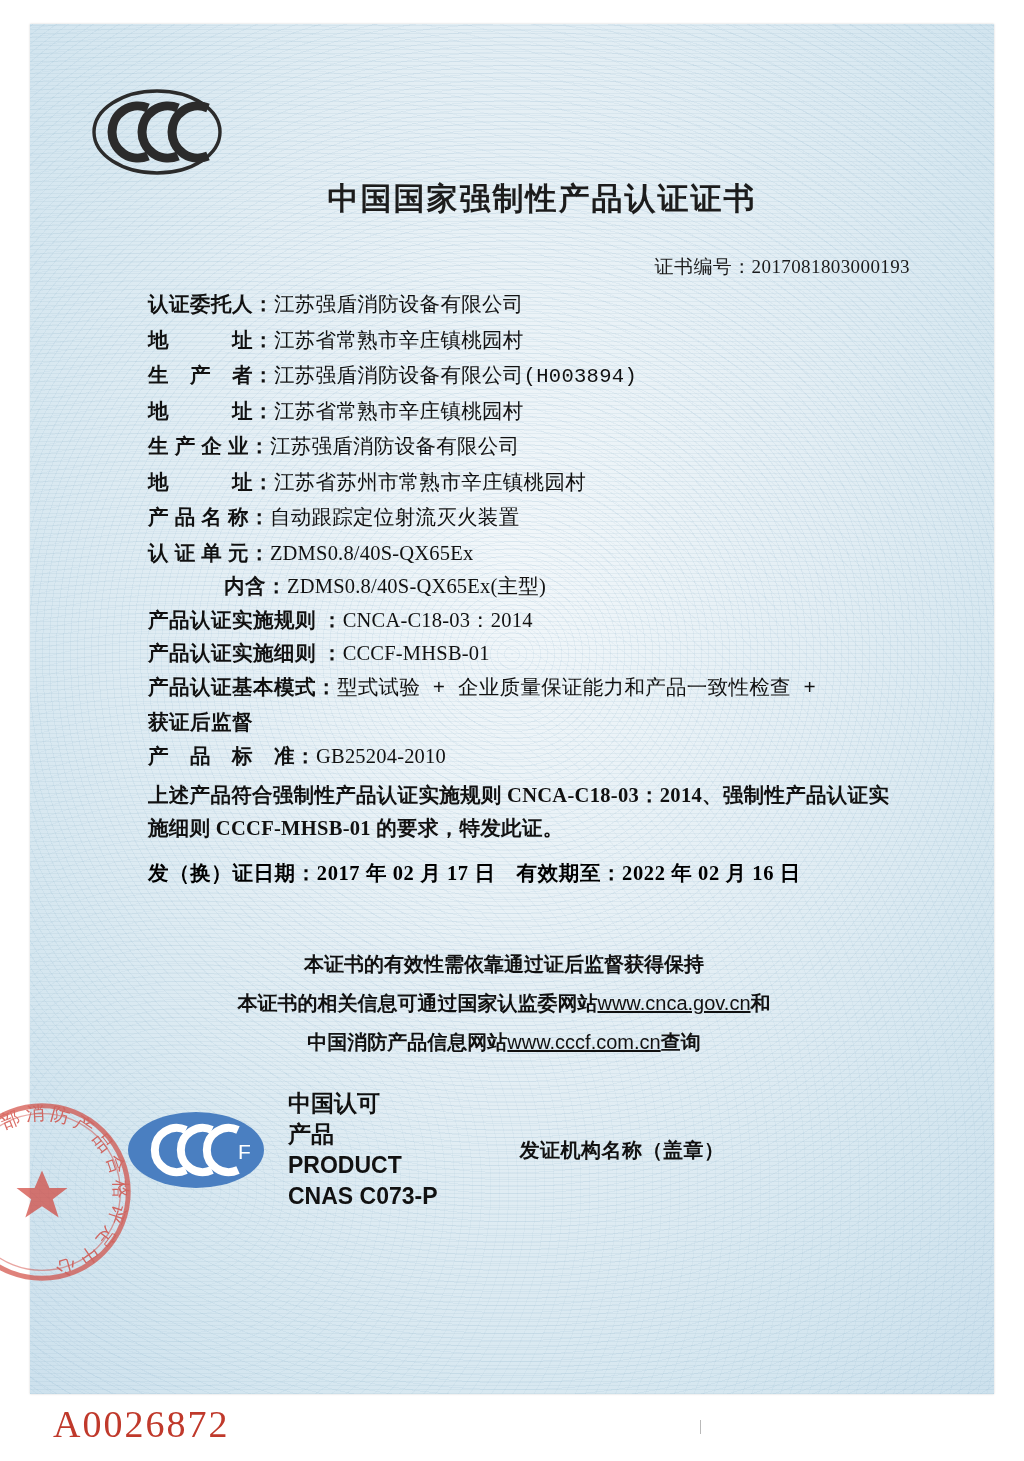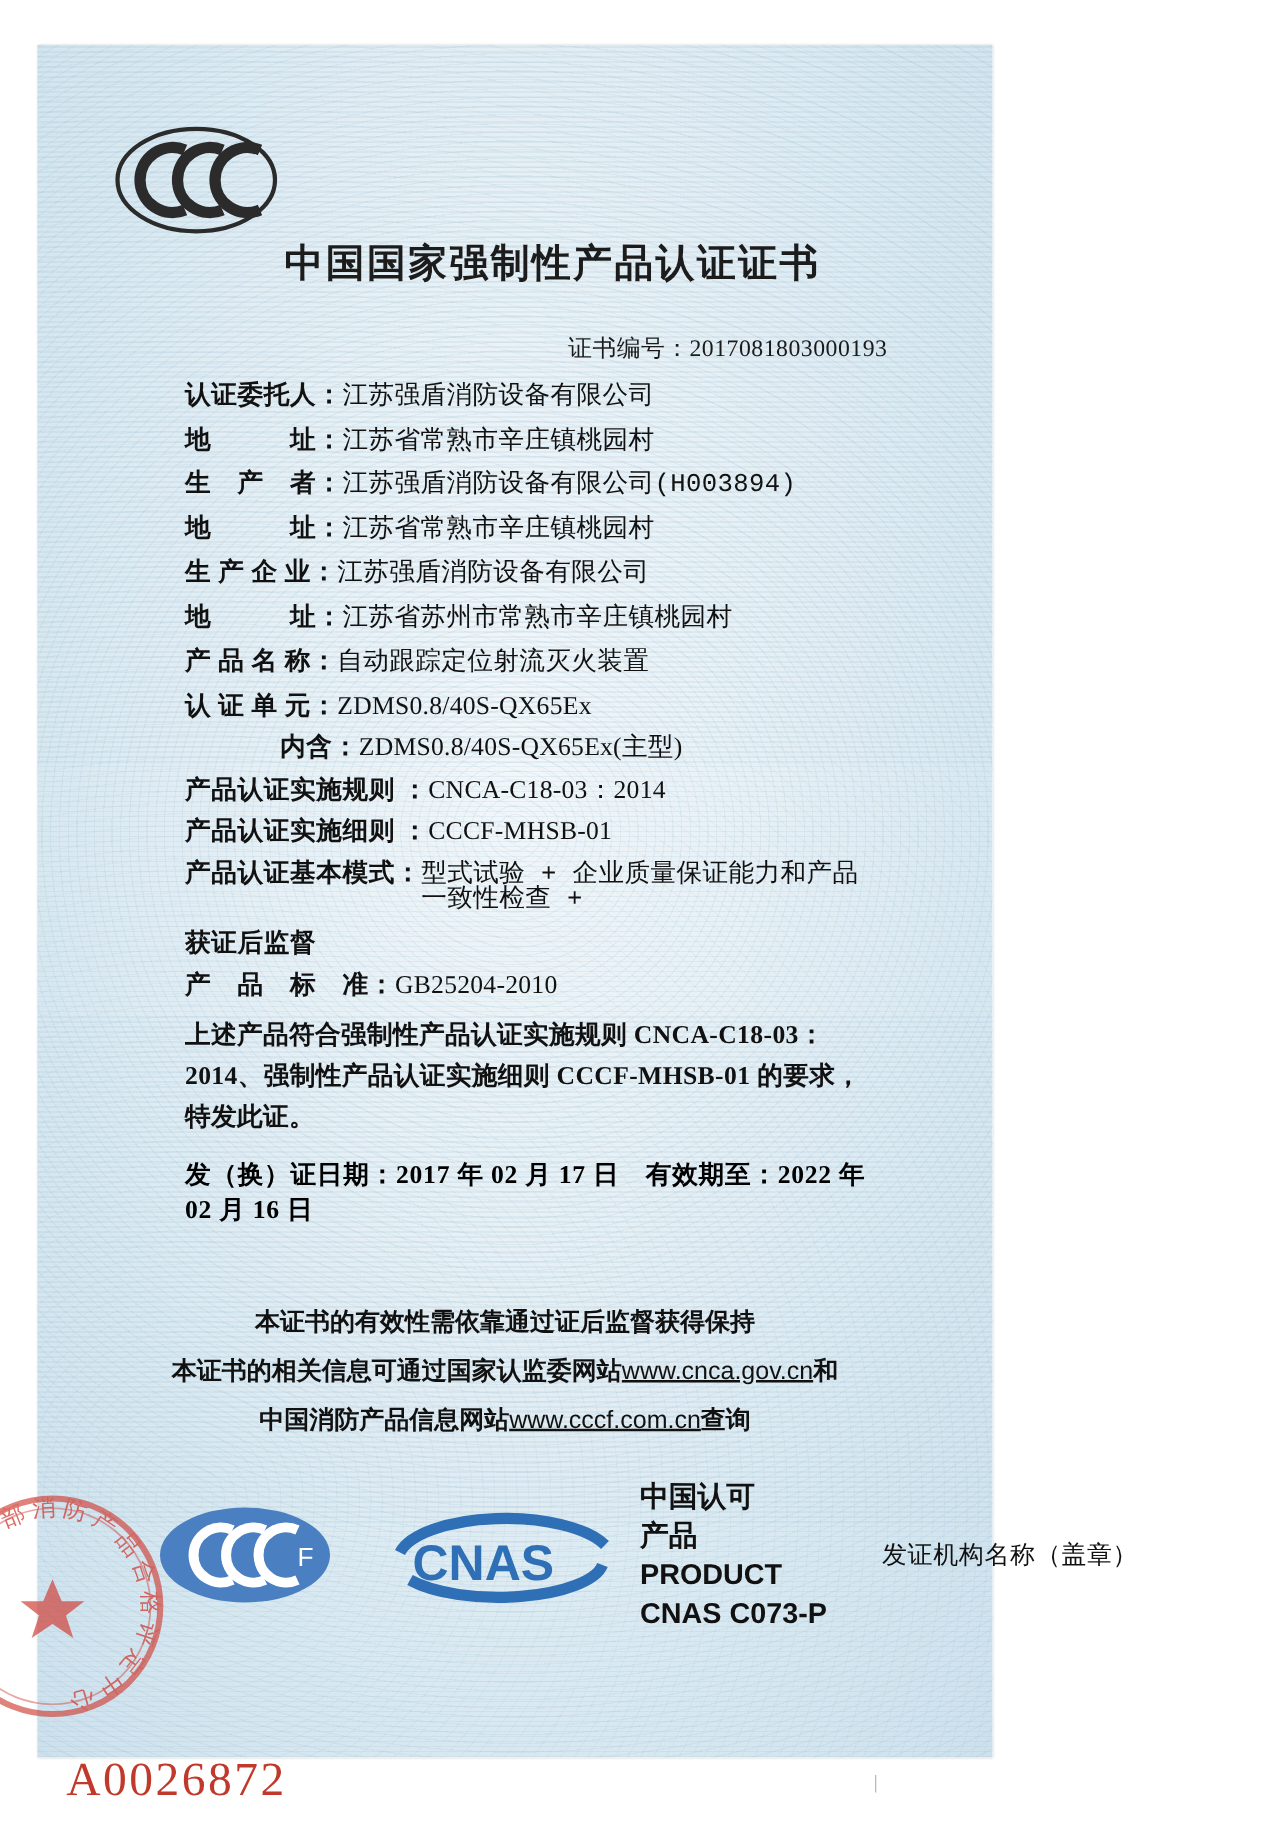--- a/index.html
+++ b/index.html
@@ -12,22 +12,22 @@
     height: 1461px;
     font-family: "Liberation Serif", "DejaVu Serif", serif;
     position: relative;
     overflow: hidden;
   }
 
   
   #certificate {
     position: absolute;
     left: 30px;
-    top: 36px;
-    width: 764px;
+    top: 24px;
+    width: 964px;
     height: 1370px;
     background:
       repeating-linear-gradient(
         0deg,
         rgba(150,185,205,0.16) 0px,
         rgba(150,185,205,0.16) 1px,
         rgba(255,255,255,0) 1px,
         rgba(255,255,255,0) 4px
       ),
       radial-gradient(ellipse at 50% 40%, #f2f7fa 0%, #e3eef4 45%, #d6e7f0 75%, #cde1ed 100%);
@@ -170,23 +170,23 @@
   .cnas-text {
     margin-left: 22px;
     font-family: "Liberation Sans", "DejaVu Sans", sans-serif;
     font-size: 23px;
     line-height: 1.34;
     color: #111;
     flex: 0 0 auto;
     font-weight: bold;
   }
   .issuer-label {
-    margin-left: 44px;
+    margin-left: 82px;
     font-size: 20px;
-    font-weight: normal;
+    font-weight: bold;
     color: #111;
     letter-spacing: 0.5px;
     white-space: nowrap;
   }
 
   
   .seal {
     position: absolute;
     right: 86px;
     bottom: 118px;
@@ -326,27 +326,20 @@
     <div class="cccf-mark">
       <svg viewBox="0 0 140 80" width="140" height="80" aria-hidden="true">
         <ellipse cx="70" cy="40" rx="68" ry="38" fill="#4a7fc1"></ellipse>
         <path d="M60 20 A22 22 0 1 0 60 60" fill="none" stroke="#ffffff" stroke-width="8"></path>
         <path d="M86 20 A22 22 0 1 0 86 60" fill="none" stroke="#ffffff" stroke-width="8"></path>
         <path d="M112 20 A22 22 0 1 0 112 60" fill="none" stroke="#ffffff" stroke-width="8"></path>
         <text x="112" y="49" font-family="Liberation Sans, sans-serif" font-size="21" fill="#ffffff">F</text>
       </svg>
     </div>
 
-    <div class="cnas-mark">
-      <svg viewBox="0 0 176 84" width="176" height="84" aria-hidden="true">
-        <path d="M6 40 A86 34 0 0 1 170 34" fill="none" stroke="#2f6fb5" stroke-width="9"></path>
-        <path d="M14 62 A84 30 0 0 0 168 50" fill="none" stroke="#2f6fb5" stroke-width="9"></path>
-        <text x="16" y="62" font-family="Liberation Sans, sans-serif" font-size="40" font-weight="bold" fill="#2f6fb5">CNAS</text>
-      </svg>
-    </div>
 
     <div class="cnas-text">
       <div>中国认可</div>
       <div>产品</div>
       <div>PRODUCT</div>
       <div>CNAS C073-P</div>
     </div>
 
     <div class="issuer-label">发证机构名称（盖章）</div>
   </div>

